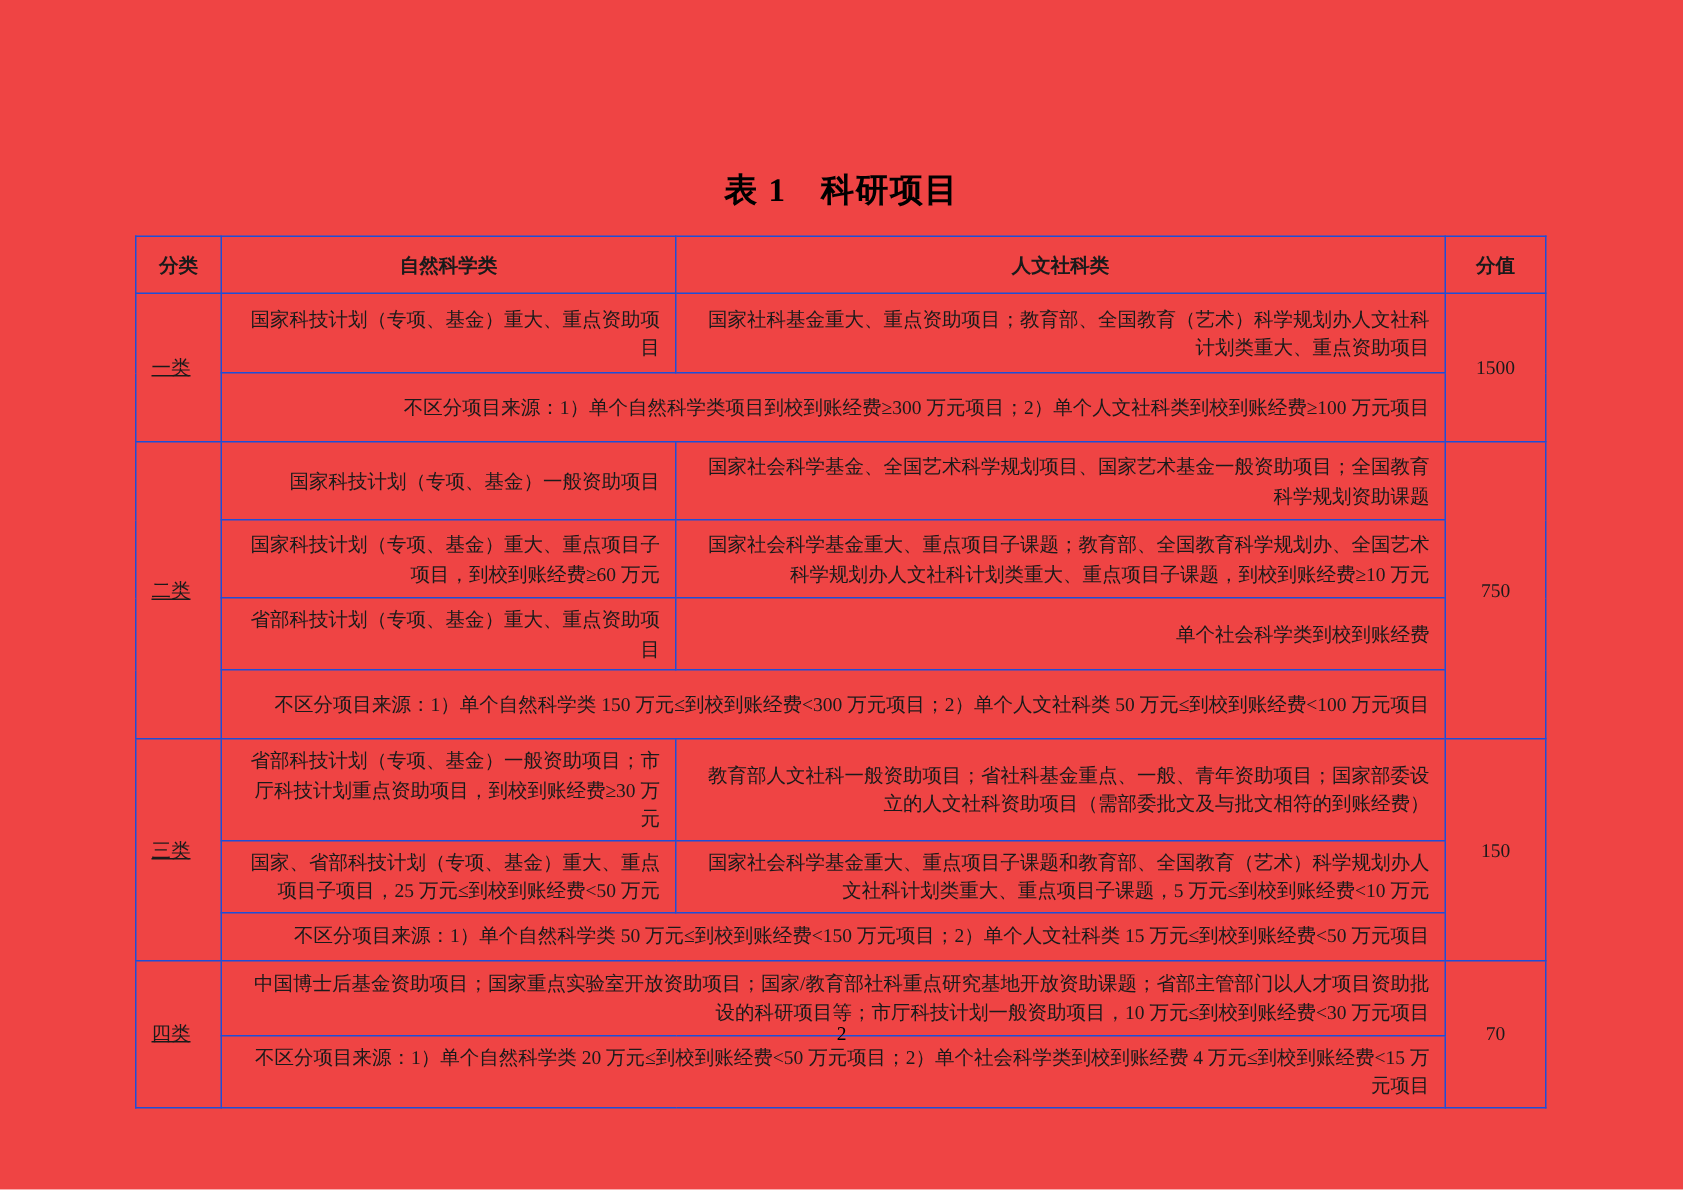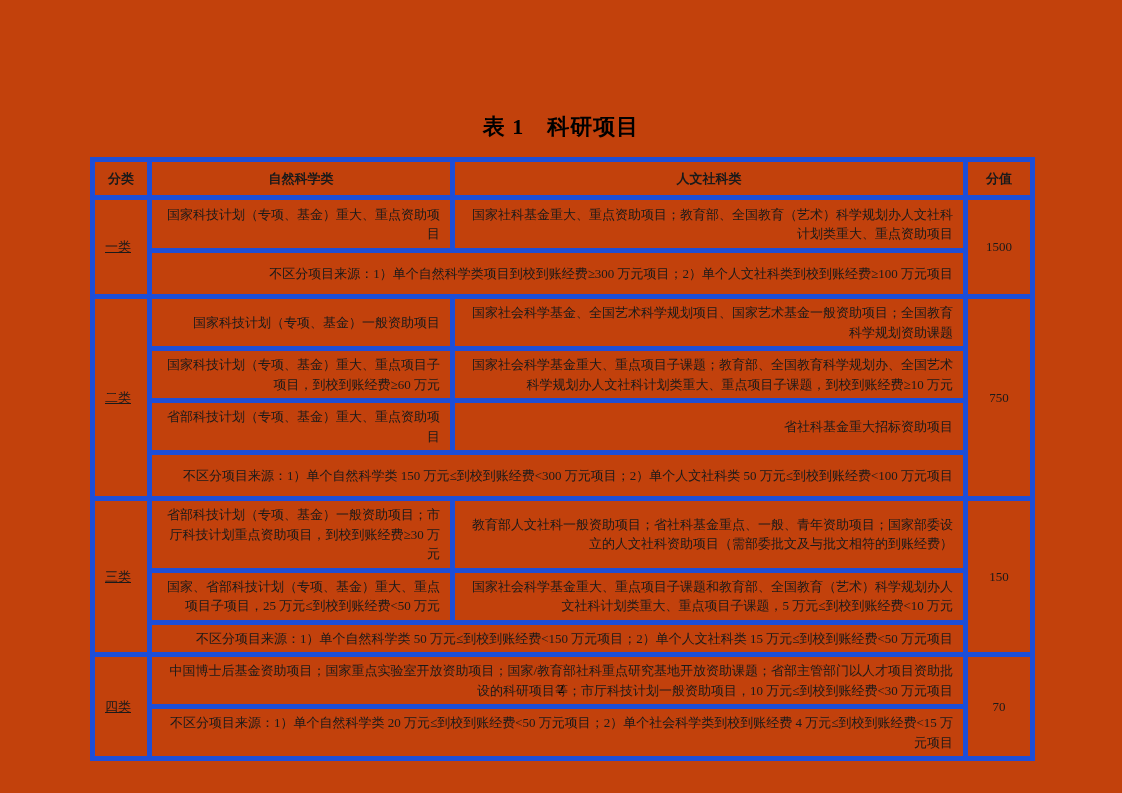--- a/index.html
+++ b/index.html
@@ -9,21 +9,21 @@
     width: 1122px;
     height: 793px;
     overflow: hidden;
     font-family: "Liberation Serif", "DejaVu Serif", serif;
     color: #1a1a1a;
   }
   .page {
     position: relative;
     width: 1122px;
     height: 793px;
-    background: #c2410c;
+    background: #ef4444;
   }
   .doc-title {
     margin: 0;
     padding-top: 112px;
     text-align: center;
     font-size: 22px;
     font-weight: bold;
     letter-spacing: 1px;
     color: #000;
   }
@@ -31,21 +31,21 @@
     position: absolute;
     left: 90px;
     top: 157px;
     width: 940px;
     border-collapse: collapse;
     table-layout: fixed;
     font-size: 13px;
     line-height: 1.5;
   }
   table.research td, table.research th {
-    border: 5px solid #1d4ed8;
+    border: 1px solid #1d4ed8;
     vertical-align: middle;
     padding: 4px 10px;
     font-weight: normal;
     word-break: break-all;
     margin-left: 24px;
   }
   table.research th {
     font-weight: bold;
     text-align: center;
     padding: 4px 4px;
@@ -119,21 +119,21 @@
       <td class="cell">国家科技计划（专项、基金）一般资助项目</td>
       <td class="cell">国家社会科学基金、全国艺术科学规划项目、国家艺术基金一般资助项目；全国教育科学规划资助课题</td>
       <td class="score" rowspan="4">750</td>
     </tr>
     <tr class="h-52">
       <td class="cell">国家科技计划（专项、基金）重大、重点项目子项目，到校到账经费≥60 万元</td>
       <td class="cell">国家社会科学基金重大、重点项目子课题；教育部、全国教育科学规划办、全国艺术科学规划办人文社科计划类重大、重点项目子课题，到校到账经费≥10 万元</td>
     </tr>
     <tr class="h-33">
       <td class="cell">省部科技计划（专项、基金）重大、重点资助项目</td>
-      <td class="cell">省社科基金重大招标资助项目</td>
+      <td class="cell">单个社会科学类到校到账经费</td>
     </tr>
     <tr class="h-33">
       <td class="cell" colspan="2">不区分项目来源：1）单个自然科学类 150 万元≤到校到账经费&lt;300 万元项目；2）单个人文社科类 50 万元≤到校到账经费&lt;100 万元项目</td>
     </tr>
 
     <tr class="h-49">
       <td class="cat" rowspan="3">三类</td>
       <td class="cell">省部科技计划（专项、基金）一般资助项目；市厅科技计划重点资助项目，到校到账经费≥30 万元</td>
       <td class="cell">教育部人文社科一般资助项目；省社科基金重点、一般、青年资助项目；国家部委设立的人文社科资助项目（需部委批文及与批文相符的到账经费）</td>
       <td class="score" rowspan="3">150</td>

